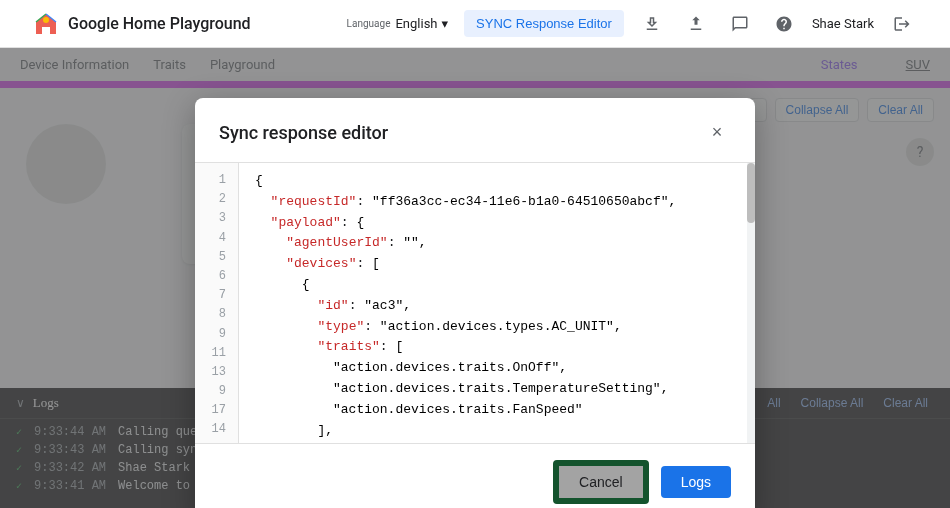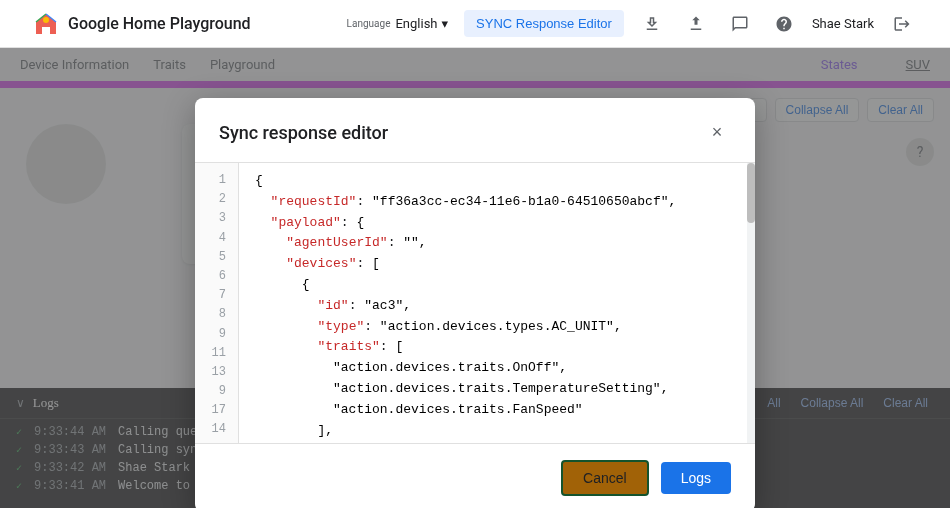--- a/index.html
+++ b/index.html
@@ -304,23 +304,23 @@
     .dialog-footer {
       display: flex;
       align-items: center;
       justify-content: flex-end;
       gap: 12px;
       padding: 16px 24px;
       border-top: 1px solid #e0e0e0;
     }
     .btn-cancel {
       padding: 8px 20px;
-      border: 2px solid #14532d;
-      border-radius: 4px;
-      background: #a16207;
+      border: 6px solid #14532d;
+      border-radius: 4px;
+      background: #a3a3a3;
       color: #202124;
       font-size: 14px;
       cursor: pointer;
       font-weight: 500;
     }
     .btn-save {
       padding: 8px 20px;
       border: none;
       border-radius: 4px;
       background: #1a73e8;

